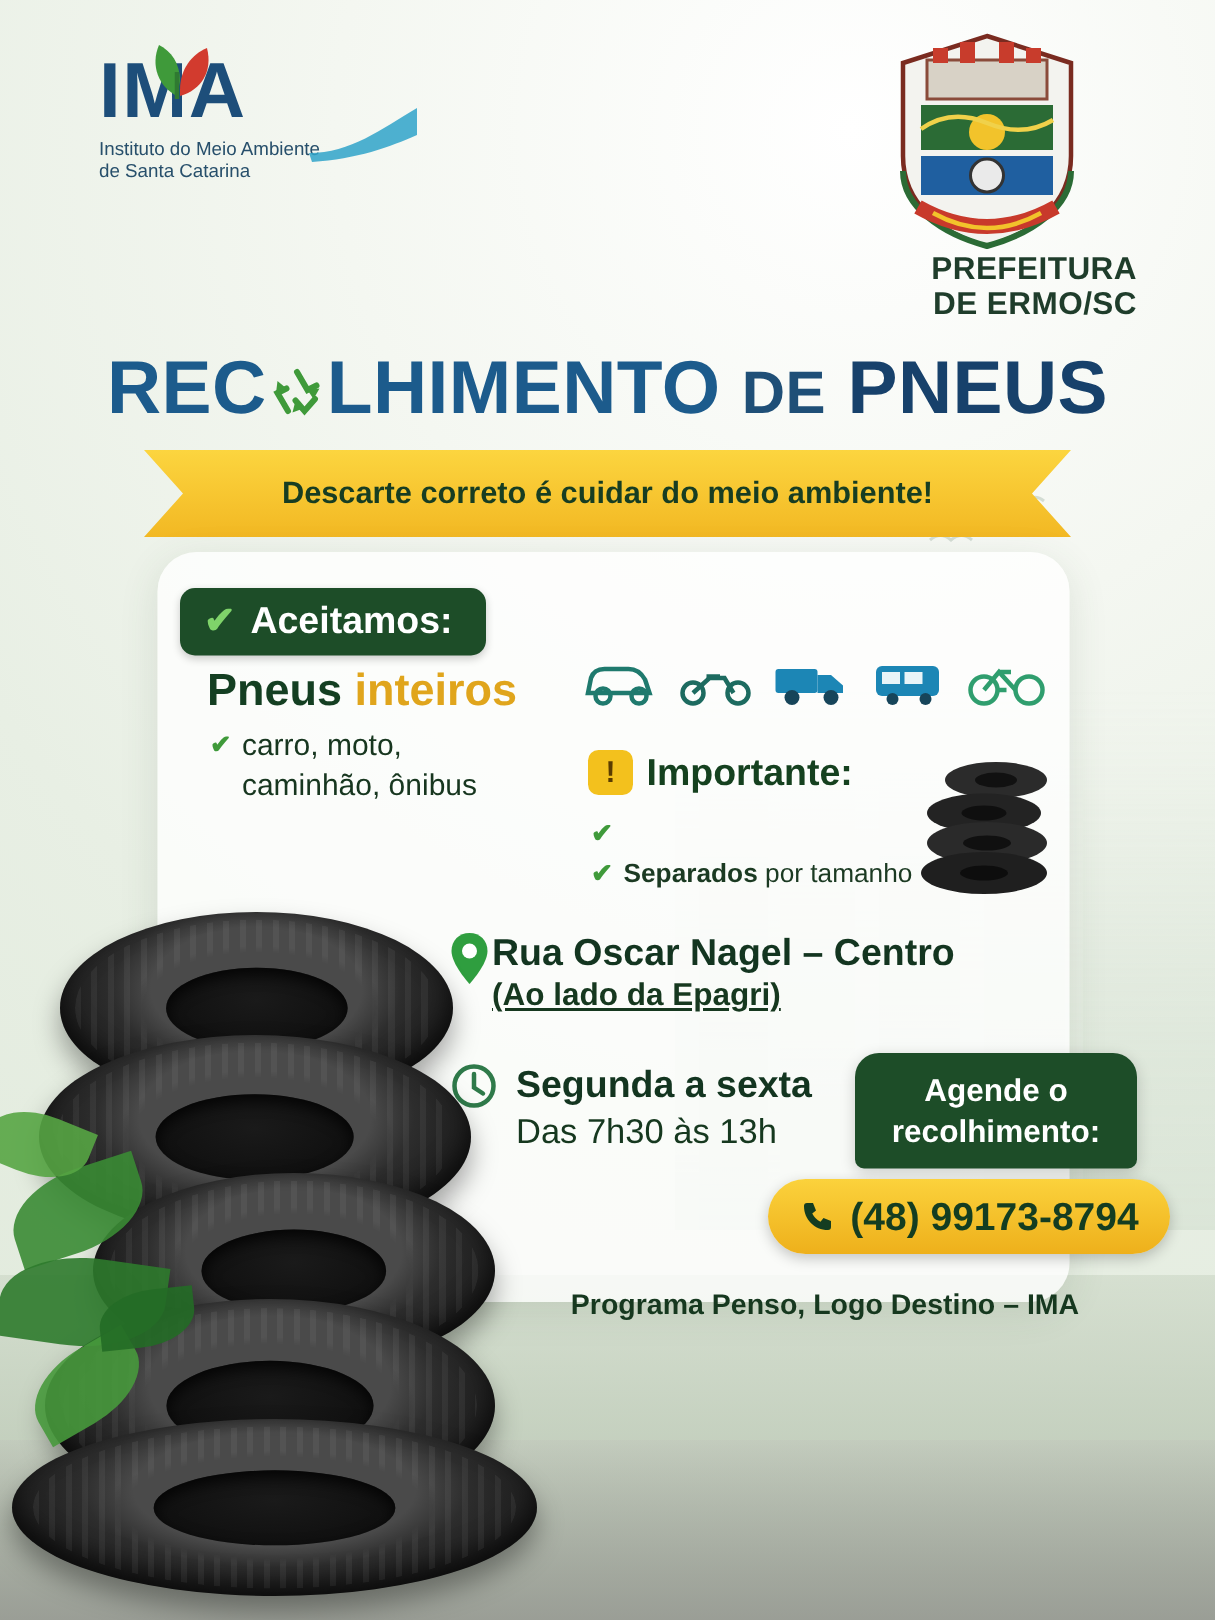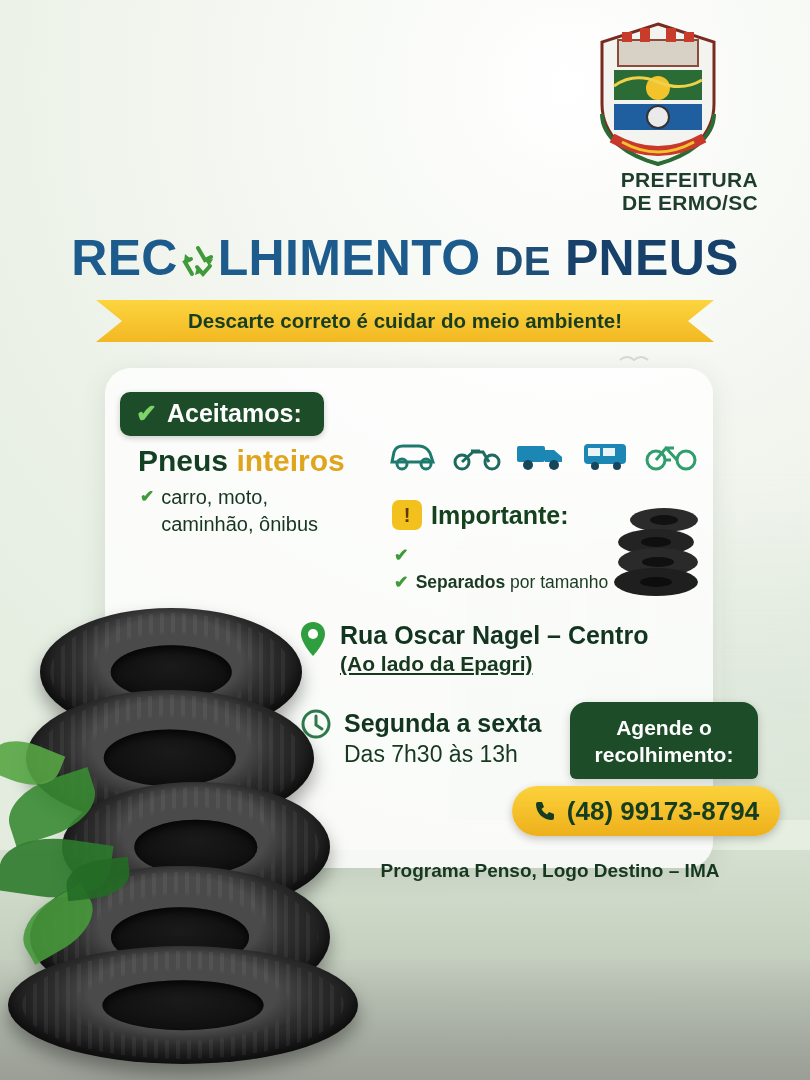--- a/index.html
+++ b/index.html
@@ -75,21 +75,21 @@
     position:absolute;left:0;right:0;top:230px;text-align:center;
     font-size:50px;line-height:56px;font-weight:bold;color:#1c5b8c;letter-spacing:.3px;
   }
   .title-2 .de{color:#1f4f77;font-size:40px;}
   .title-2 .pneus{color:#17416b;}
   .recycle-o{
     display:inline-block;width:40px;height:40px;vertical-align:-6px;position:relative;
   }
 
   .ribbon{
-    position:absolute;left:96px;top:300px;width:618px;height:42px;
+    position:absolute;left:96px;top:300px;width:618px;height:58px;
     background:linear-gradient(to bottom,#fcd53f,#f2b823);
     display:flex;align-items:center;justify-content:center;
     clip-path:polygon(0 0,100% 0,calc(100% - 26px) 50%,100% 100%,0 100%,26px 50%);
     box-shadow:0 2px 5px rgba(0,0,0,.15);
   }
   .ribbon span{font-size:20.5px;font-weight:bold;color:#173d22;}
 
   
   .card{
     position:absolute;left:105px;top:368px;width:608px;height:500px;
@@ -126,21 +126,21 @@
     width:30px;height:30px;border-radius:7px;background:#f3c11d;
     display:flex;align-items:center;justify-content:center;color:#5a3c00;font-weight:bold;font-size:20px;
   }
   .imp-list{position:absolute;left:394px;top:542px;width:260px;}
   .imp-list .li{font-size:17.5px;line-height:27px;color:#1b3a22;display:flex;gap:7px;}
   .imp-list .li b{font-weight:bold;}
   .imp-list .mk{color:#3f9a3a;font-weight:bold;}
 
   .tire-photo{position:absolute;left:612px;top:498px;width:92px;height:100px;}
 
-  .addr{position:absolute;left:298px;top:620px;display:flex;gap:12px;align-items:flex-start;}
+  .addr{position:absolute;left:298px;top:620px;display:flex;align-items:flex-start;}
   .addr-t1{font-size:25px;font-weight:bold;color:#133520;line-height:30px;}
   .addr-t2{font-size:21px;font-weight:bold;color:#16381f;line-height:28px;text-decoration:underline;}
 
   .hours{position:absolute;left:300px;top:708px;display:flex;gap:12px;align-items:flex-start;}
   .h1l{font-size:25px;font-weight:bold;color:#133520;line-height:31px;}
   .h2l{font-size:23px;color:#16381f;line-height:30px;}
 
   .schedule-box{
     position:absolute;left:570px;top:702px;width:188px;height:77px;
     background:#1d4d28;border-radius:16px 16px 6px 6px;color:#fff;
@@ -195,20 +195,33 @@
 
   <div class="skyline"></div>
   <div class="ground"></div>
 
   <svg class="birds" width="170" height="60" viewBox="0 0 170 60">
     <path d="M10 20 q8 -8 16 0 q8 -8 16 0" stroke="#6f8b78" stroke-width="2" fill="none"></path>
     <path d="M60 40 q7 -6 14 0 q7 -6 14 0" stroke="#6f8b78" stroke-width="2" fill="none"></path>
     <path d="M112 14 q6 -5 12 0 q6 -5 12 0" stroke="#6f8b78" stroke-width="2" fill="none"></path>
   </svg>
 
+  <div class="ima-logo">
+    <svg class="ima-mark" width="70" height="56" viewBox="0 0 70 56">
+      <path d="M34 50 C22 44 16 30 22 16 C30 20 36 28 36 40 Z" fill="#3f9a3a"></path>
+      <path d="M36 50 C50 46 58 34 54 18 C44 22 36 32 36 46 Z" fill="#d23b2e"></path>
+      <path d="M34 52 L34 34" stroke="#2f7a31" stroke-width="3" fill="none"></path>
+    </svg>
+    <div class="ima-word">IMA</div>
+    <svg class="ima-swoosh" width="110" height="44" viewBox="0 0 110 44">
+      <path d="M2 34 C30 34 50 18 74 4 L74 22 C56 30 34 38 4 40 Z" fill="#2fa3c9" opacity=".85"></path>
+    </svg>
+    <div class="ima-sub">Instituto do Meio Ambiente</div>
+    <div class="ima-sub" style="margin-top:0">de Santa Catarina</div>
+  </div>
 
   <svg class="brasao" viewBox="0 0 140 150">
     <path d="M70 6 L126 24 L126 86 C126 118 100 138 70 146 C40 138 14 118 14 86 L14 24 Z" fill="#f3f3ef" stroke="#7a2b20" stroke-width="3"></path>
     <rect x="30" y="22" width="80" height="26" fill="#d8d2c6" stroke="#8a4b3a" stroke-width="2"></rect>
     <rect x="34" y="14" width="10" height="10" fill="#c83c2c"></rect>
     <rect x="52" y="10" width="10" height="14" fill="#c83c2c"></rect>
     <rect x="78" y="10" width="10" height="14" fill="#c83c2c"></rect>
     <rect x="96" y="14" width="10" height="10" fill="#c83c2c"></rect>
     <rect x="26" y="52" width="88" height="30" fill="#2b6b35"></rect>
     <circle cx="70" cy="70" r="12" fill="#f2c32b"></circle>

